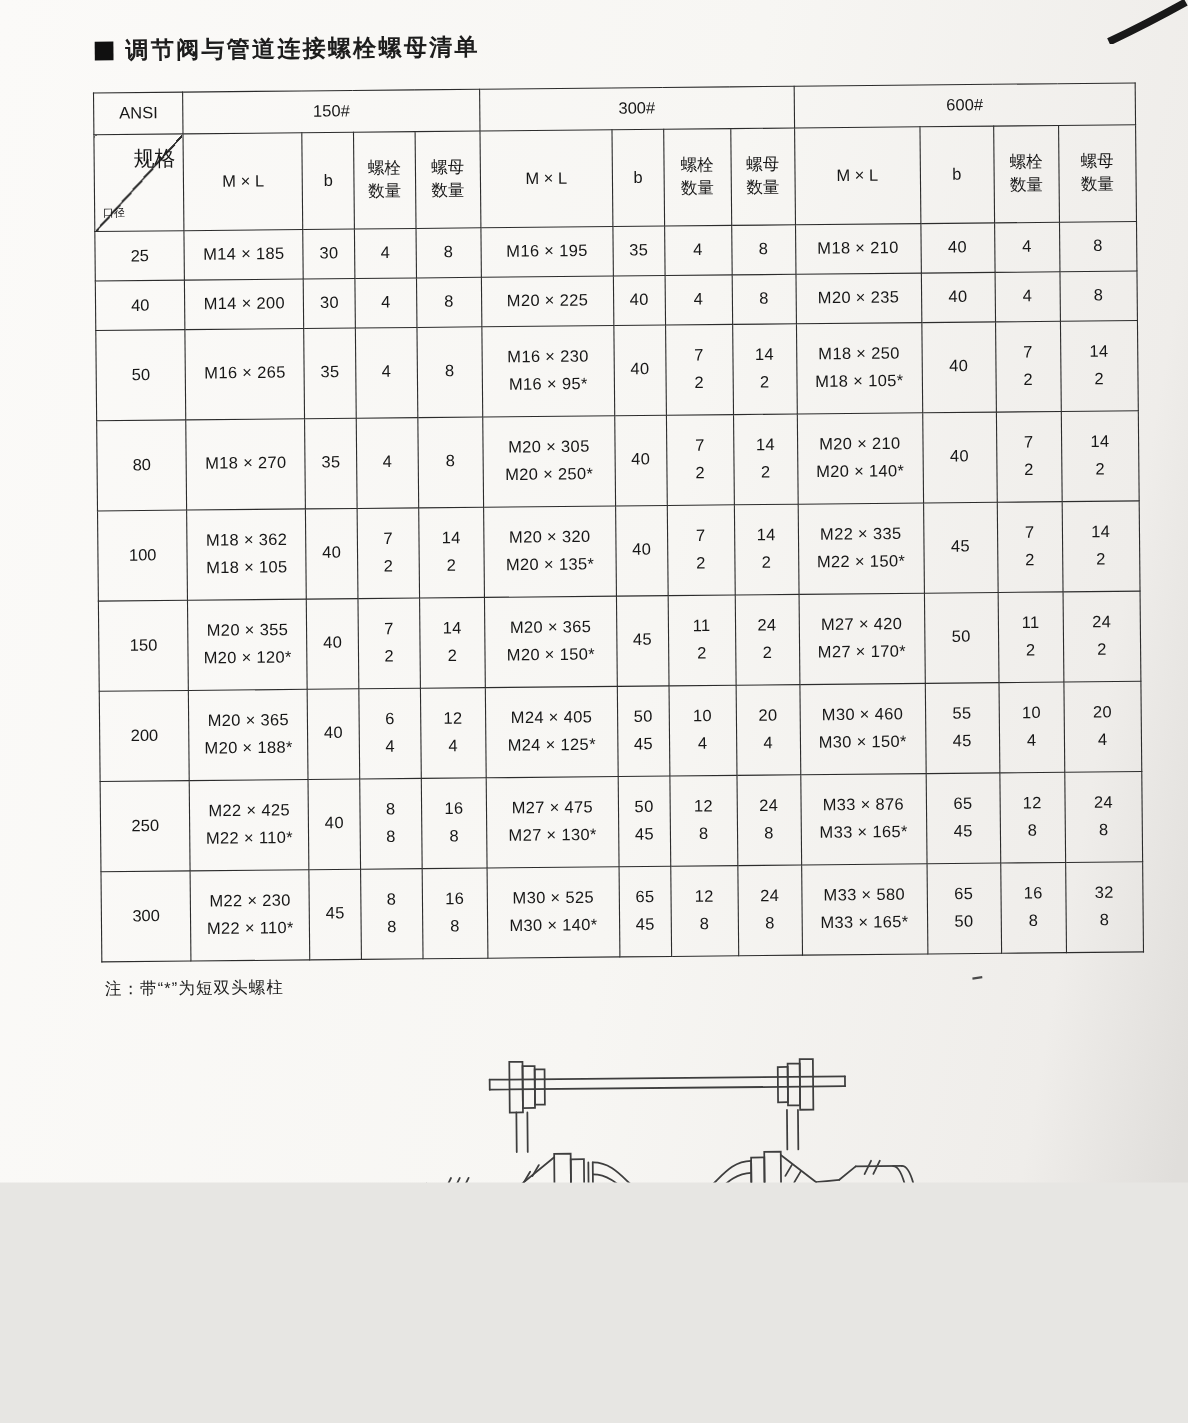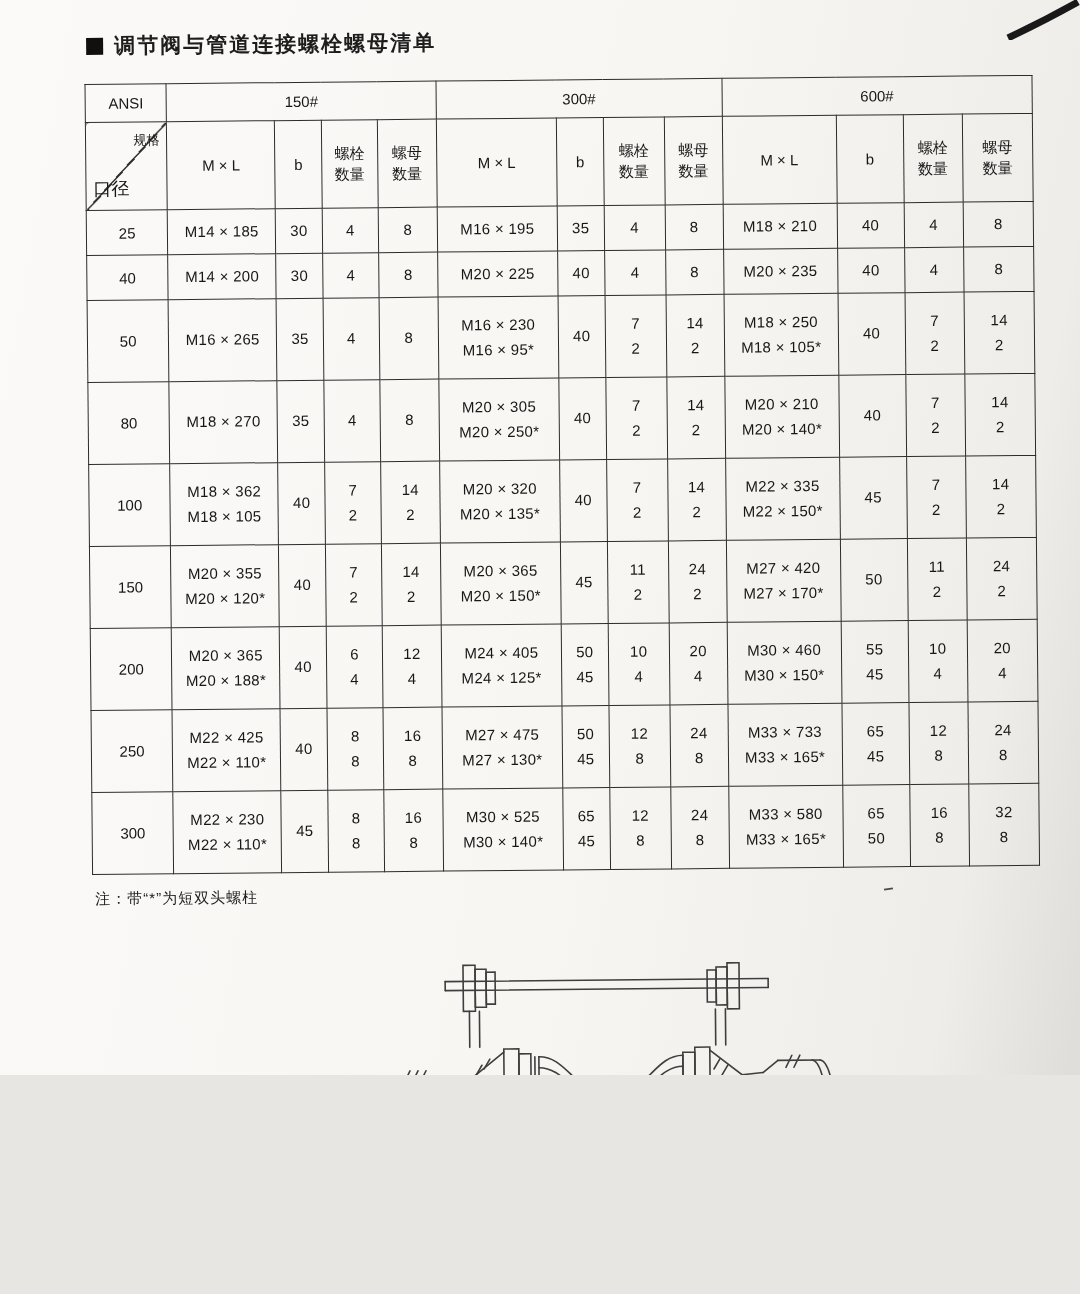--- a/index.html
+++ b/index.html
@@ -36,22 +36,22 @@
   tr.hdr2 { height:88px; }
   tr.short { height:45px; }
   tr.tall  { height:82px; }
 
   .diag {
     position:relative;
     background-image:linear-gradient(to bottom right,
       transparent calc(50% - 1px), #2c2c2c calc(50% - 1px),
       #2c2c2c calc(50% + 0.8px), transparent calc(50% + 0.8px));
   }
-  .diag .diag-top    { position:absolute; top:9px;  right:7px; font-size:13px; }
-  .diag .diag-bottom { position:absolute; bottom:9px; left:7px; font-size:18px; }
+  .diag .diag-top    { position:absolute; top:9px;  right:7px; font-size:19px; }
+  .diag .diag-bottom { position:absolute; bottom:9px; left:7px; font-size:10px; }
 
   .twoline span { display:block; line-height:1.35; }
 
   .cellwrap { display:flex; flex-direction:column; align-items:center; justify-content:center; gap:3px; }
   .cellwrap.two { gap:9px; }
   .cellwrap .line { line-height:1.1; letter-spacing:0.3px; }
 
   .note { margin:15px 0 0 3px; font-size:15px; font-weight:500; letter-spacing:1px; }
 
   .diagram { margin:52px 0 0 282px; width:460px; }
@@ -662,21 +662,21 @@
               </div>
             </td>
             <td>
               <div class="cellwrap two">
                 <div class="line">24</div>
                 <div class="line">8</div>
               </div>
             </td>
             <td>
               <div class="cellwrap two">
-                <div class="line">M33 × 733</div>
+                <div class="line">M33 × 876</div>
                 <div class="line">M33 × 165*</div>
               </div>
             </td>
             <td>
               <div class="cellwrap two">
                 <div class="line">65</div>
                 <div class="line">45</div>
               </div>
             </td>
             <td>

